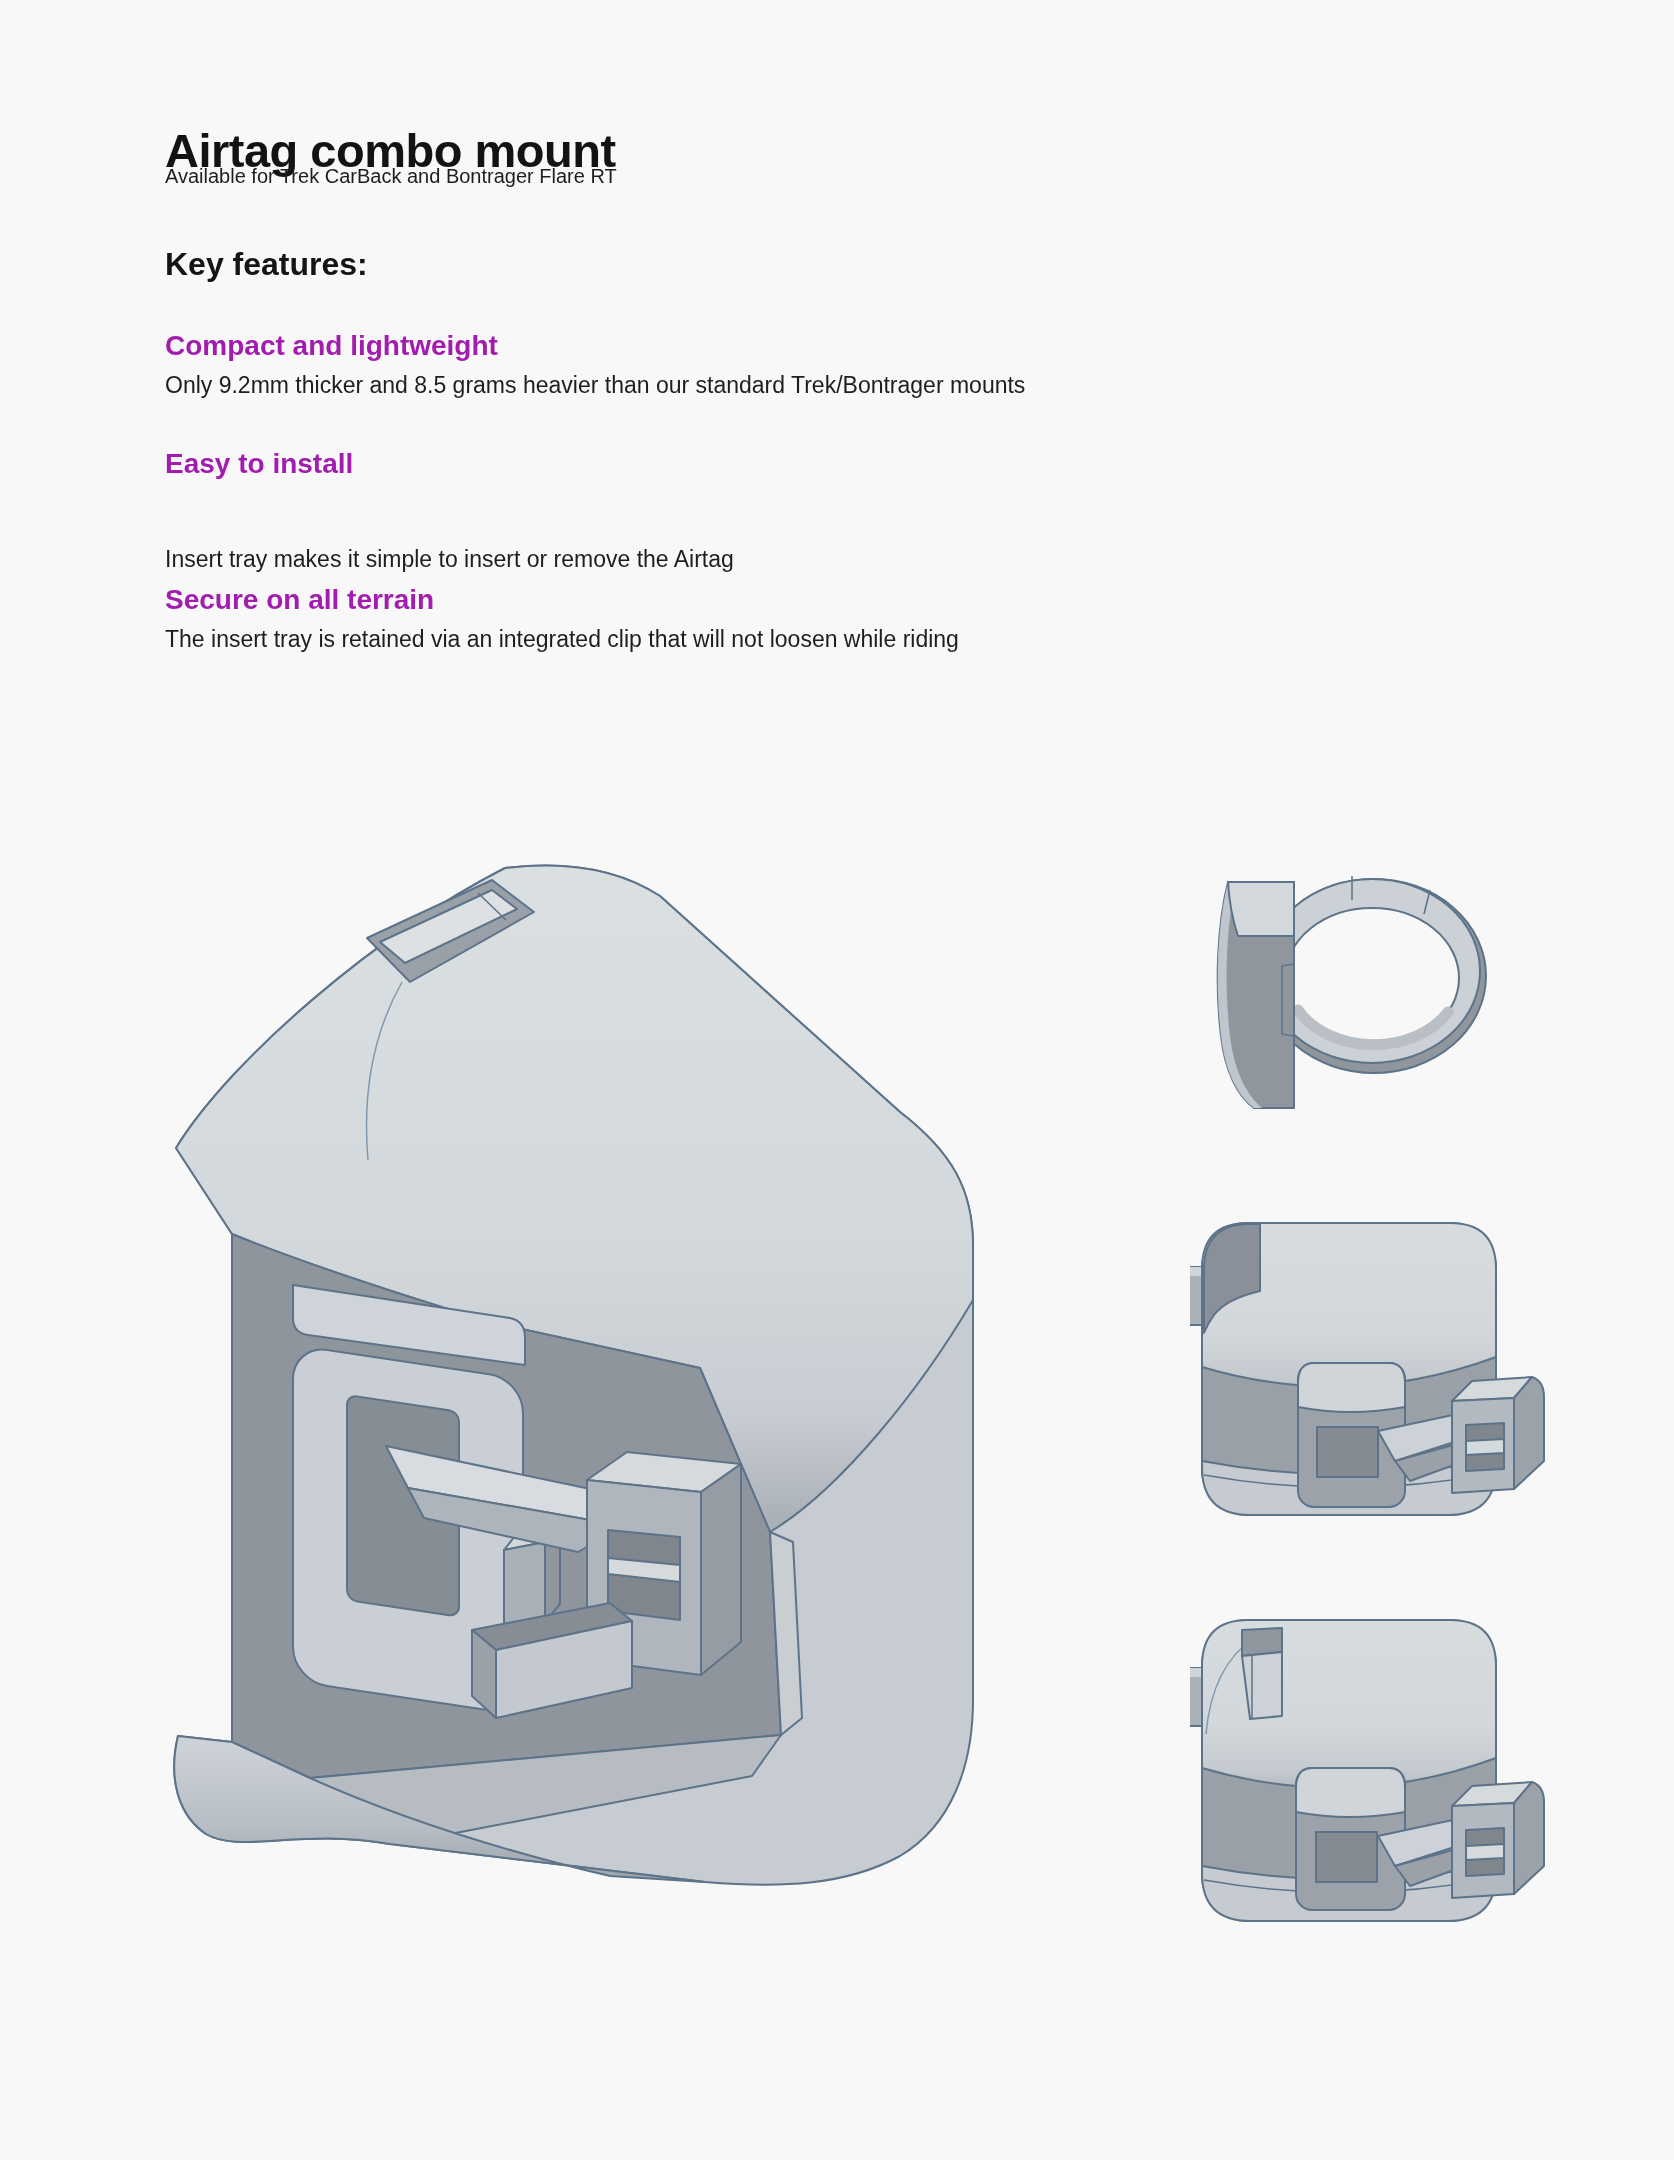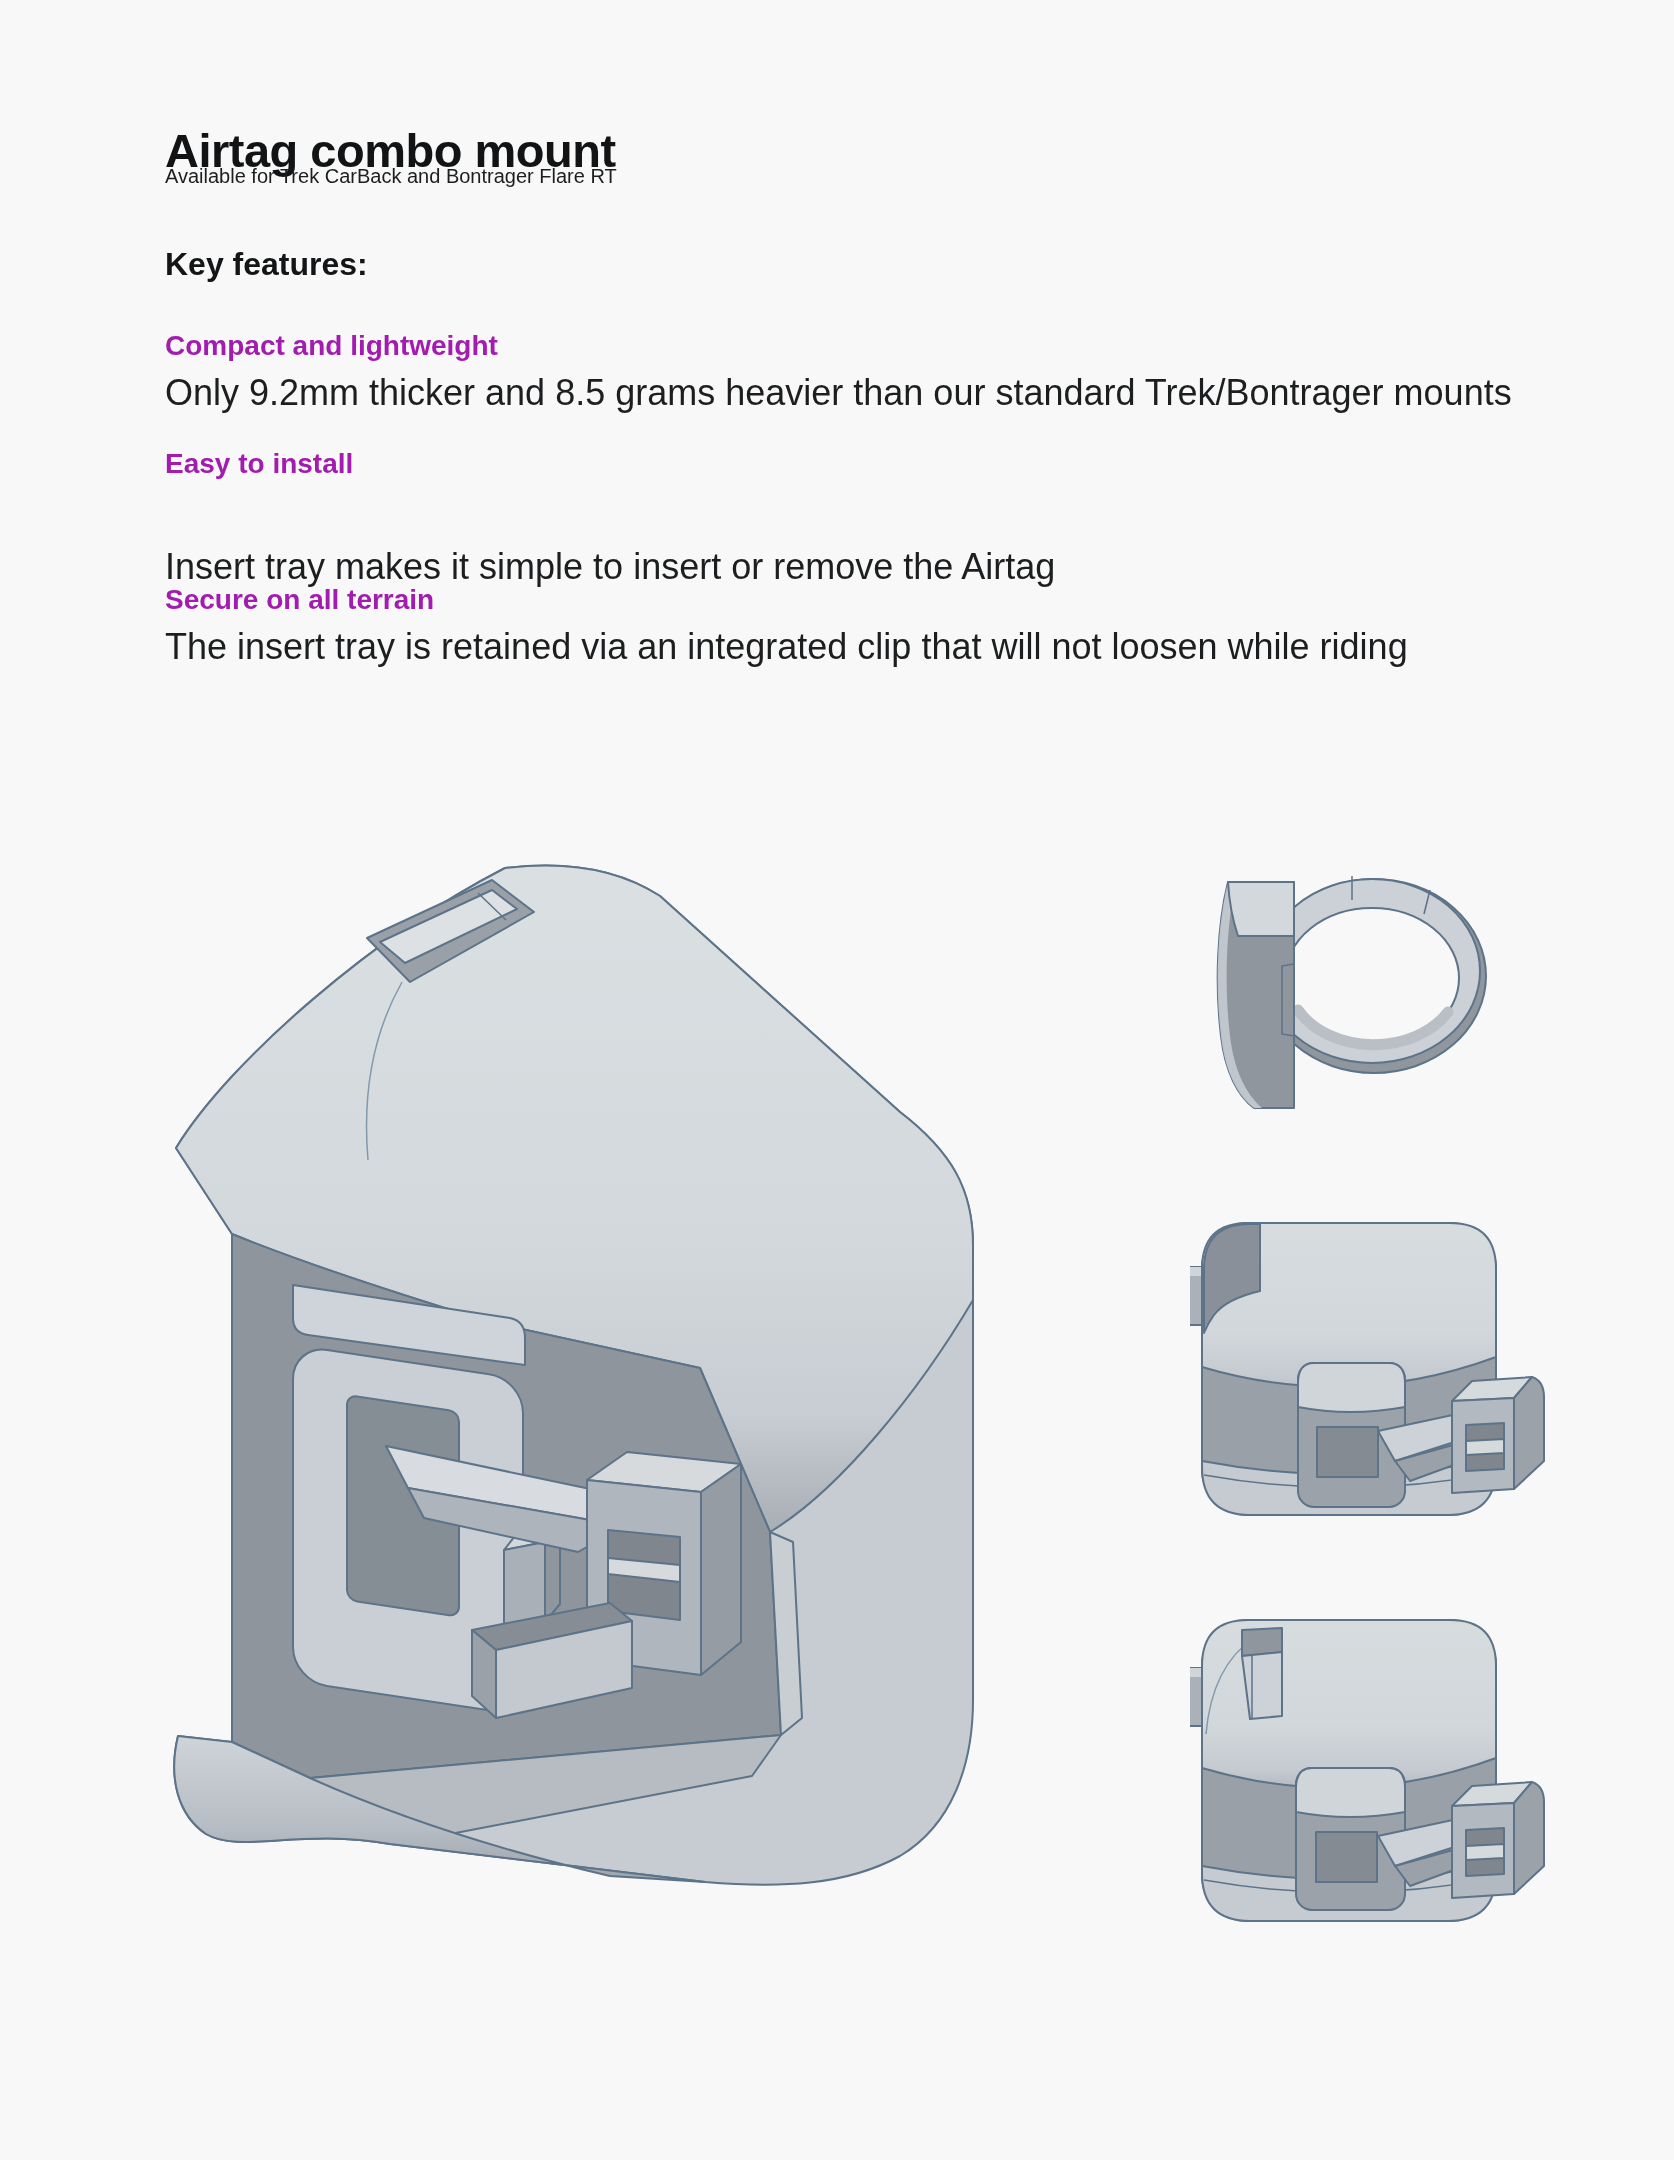--- a/index.html
+++ b/index.html
@@ -23,21 +23,21 @@
   .key-features{
     position:absolute;left:0;top:246px;
     font-size:32px;font-weight:700;color:#131516;white-space:nowrap;
   }
   .feature-heading{
     position:absolute;left:0;
     font-size:28px;font-weight:700;color:#a21caf;white-space:nowrap;
   }
   .feature-body{
     position:absolute;left:0;
-    font-size:36px;font-weight:400;color:#1c1e1f;white-space:nowrap;
+    font-size:23px;font-weight:400;color:#1c1e1f;white-space:nowrap;
   }
   .fh-1{top:330px;} .fb-1{top:372px;}
   .fh-2{top:448px;} .fb-2{top:498px;margin-top:48px;}
   .fh-3{top:584px;} .fb-3{top:626px;}
 
   .render{position:absolute;margin:0;padding:0;}
   .render-main{left:140px;top:830px;width:850px;height:1060px;}
   .render-side{left:1202px;top:868px;width:290px;height:262px;}
   .render-front-1{left:1190px;top:1215px;width:360px;height:310px;}
   .render-front-2{left:1190px;top:1608px;width:360px;height:320px;}

